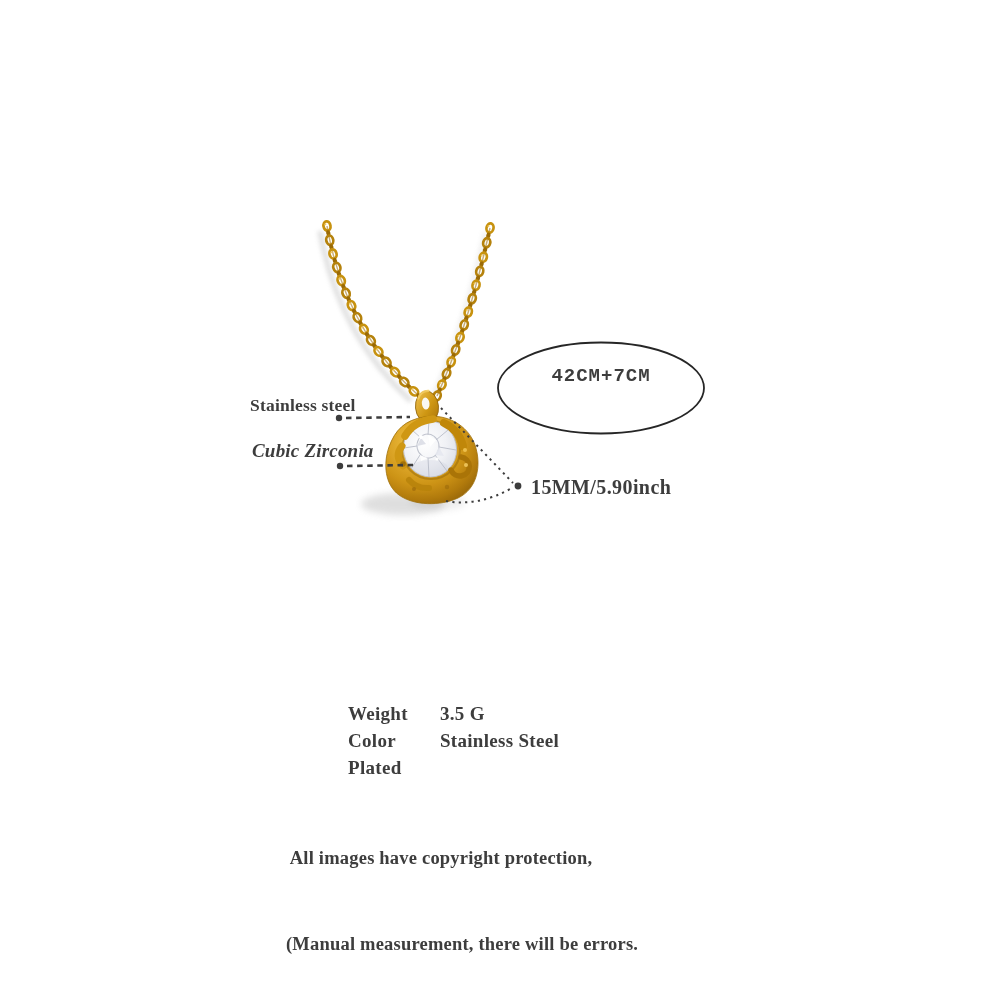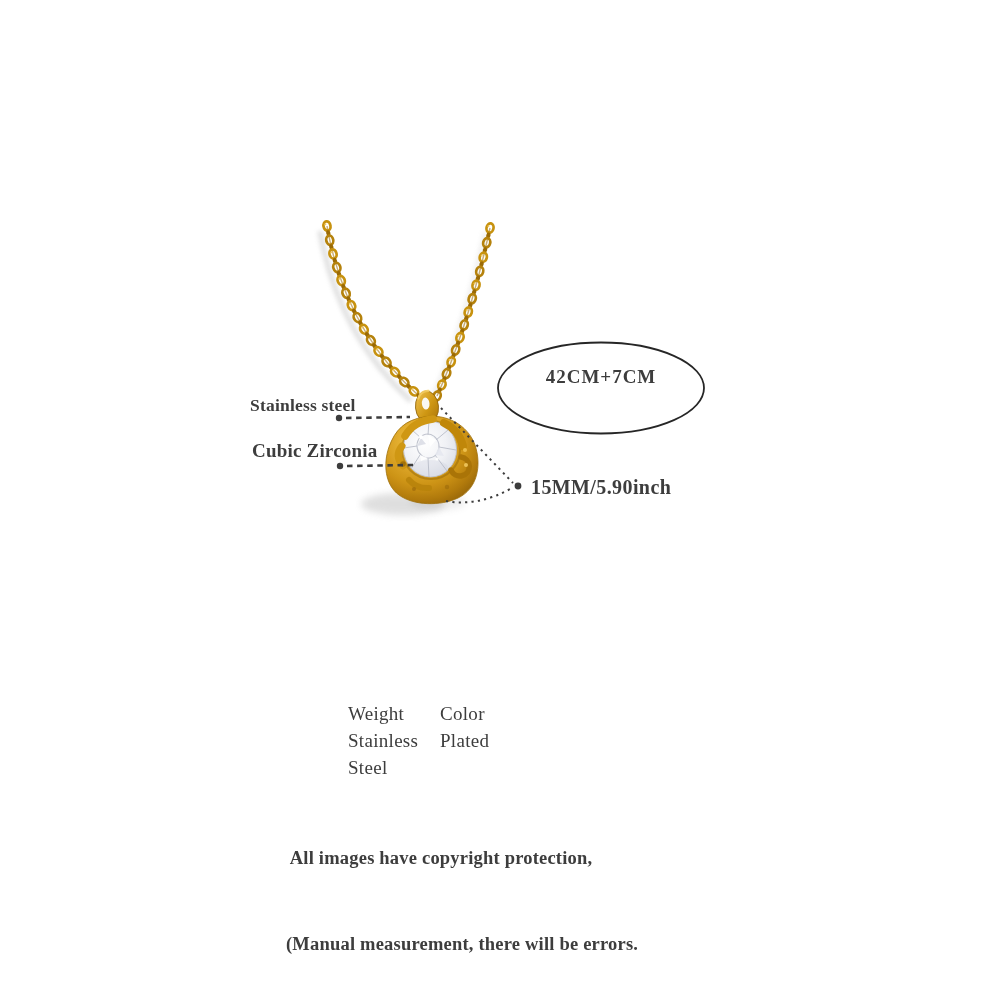--- a/index.html
+++ b/index.html
@@ -8,31 +8,31 @@
     overflow:hidden;
     font-family:"Liberation Serif","DejaVu Serif",serif;
     color:#3d3d3d;
   }
   .canvas svg{position:absolute;left:0;top:0;}
   .lbl{
     position:absolute;font-weight:700;color:#3d3d3d;white-space:nowrap;
     letter-spacing:.2px;
   }
   .lbl-chain-material{left:250px;top:395px;font-size:17.5px;}
-  .lbl-stone-material{left:252px;top:440px;font-size:19px;}
+  .lbl-stone-material{left:252px;top:440px;font-size:19px;font-style:italic;}
   .lbl-pendant-size{left:531px;top:476px;font-size:20px;letter-spacing:.4px;}
   .oval-text{
     position:absolute;left:496px;top:363px;width:210px;text-align:center;
     font-weight:700;font-size:19px;line-height:27px;letter-spacing:.4px;
   }
-  .oval-text .l1{letter-spacing:1px;}
+  .oval-text .l1{letter-spacing:1px;font-family:Liberation Mono, monospace;}
   .specs{
     position:absolute;left:348px;top:700px;
     display:grid;grid-template-columns:92px auto;column-gap:0;
-    font-weight:400;font-size:19px;line-height:27px;letter-spacing:.3px;
+    font-weight:700;font-size:19px;line-height:27px;letter-spacing:.3px;
   }
   .disclaimer{
     position:absolute;left:286px;top:787px;
     font-weight:700;font-size:18.5px;line-height:28.5px;letter-spacing:.2px;
     white-space:pre;
   }
 </style>
 </head>
 <body>
 
@@ -217,20 +217,21 @@
   <div class="lbl lbl-stone-material">Cubic Zirconia</div>
 
   <div class="lbl lbl-pendant-size">15MM/5.90inch</div>
 
   <div class="oval-text">
     <div class="l1">42CM+7CM</div>
   </div>
 
   <div class="specs">
     <div>Weight</div>
+    <div>3.5 G</div>
     <div>Color</div>
     <div>Stainless Steel</div>
     <div>Plated</div>
   </div>
 
   <div class="disclaimer">
     <div> All images have copyright protection,</div>
     <div>(Manual measurement, there will be errors.</div>
     
   </div>

